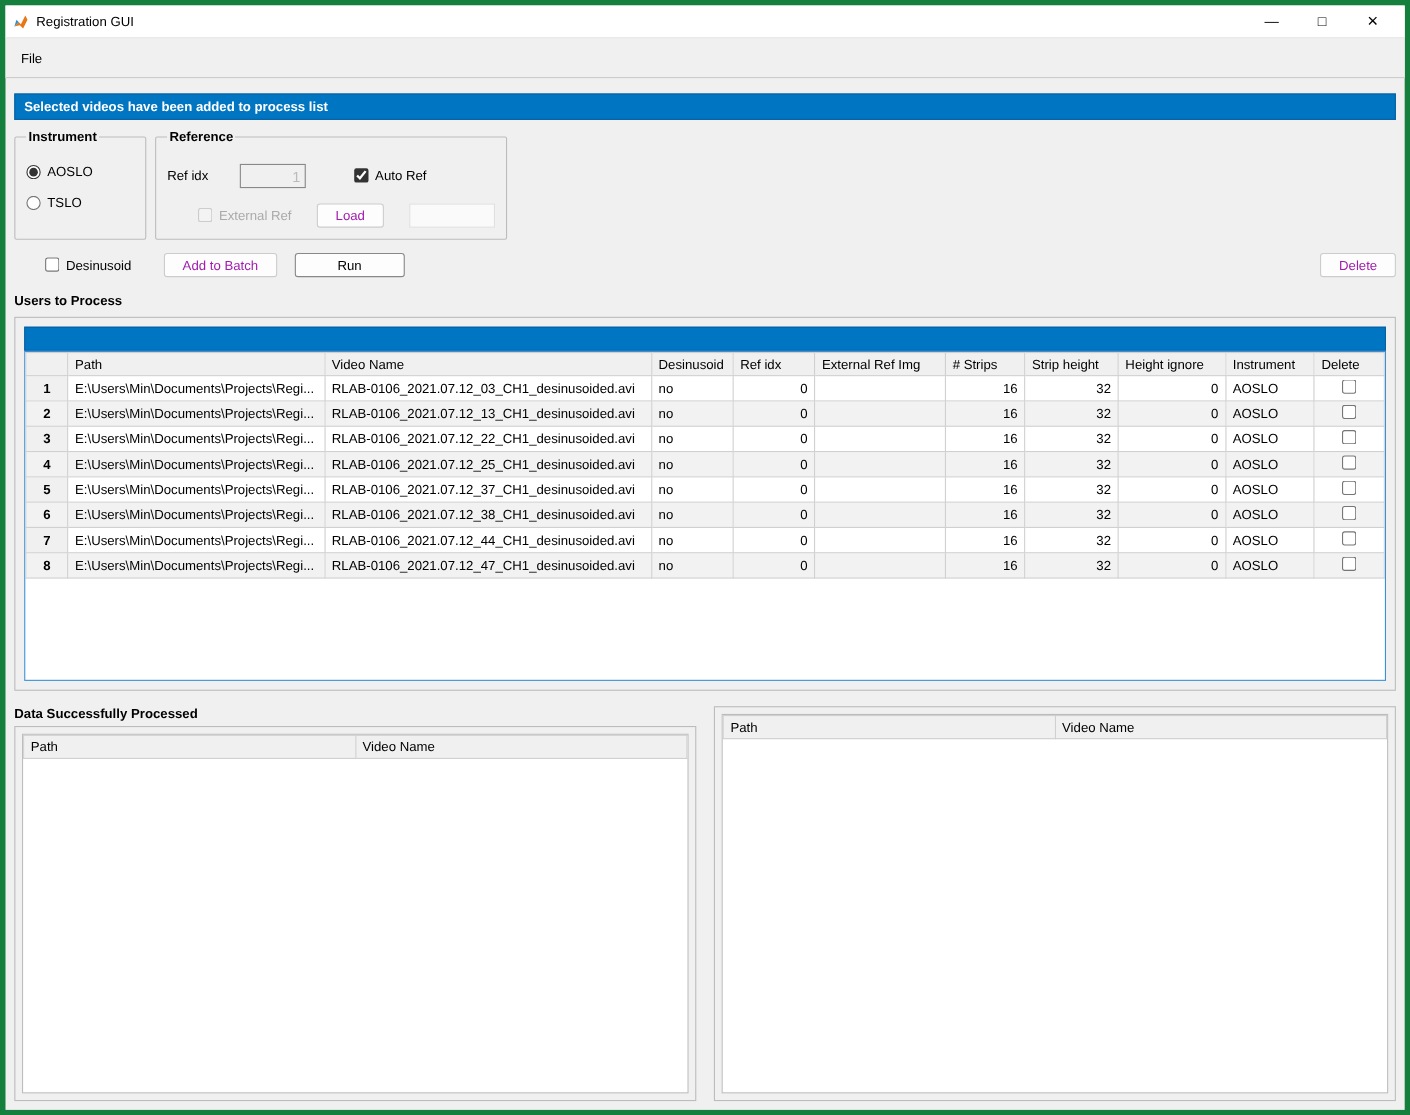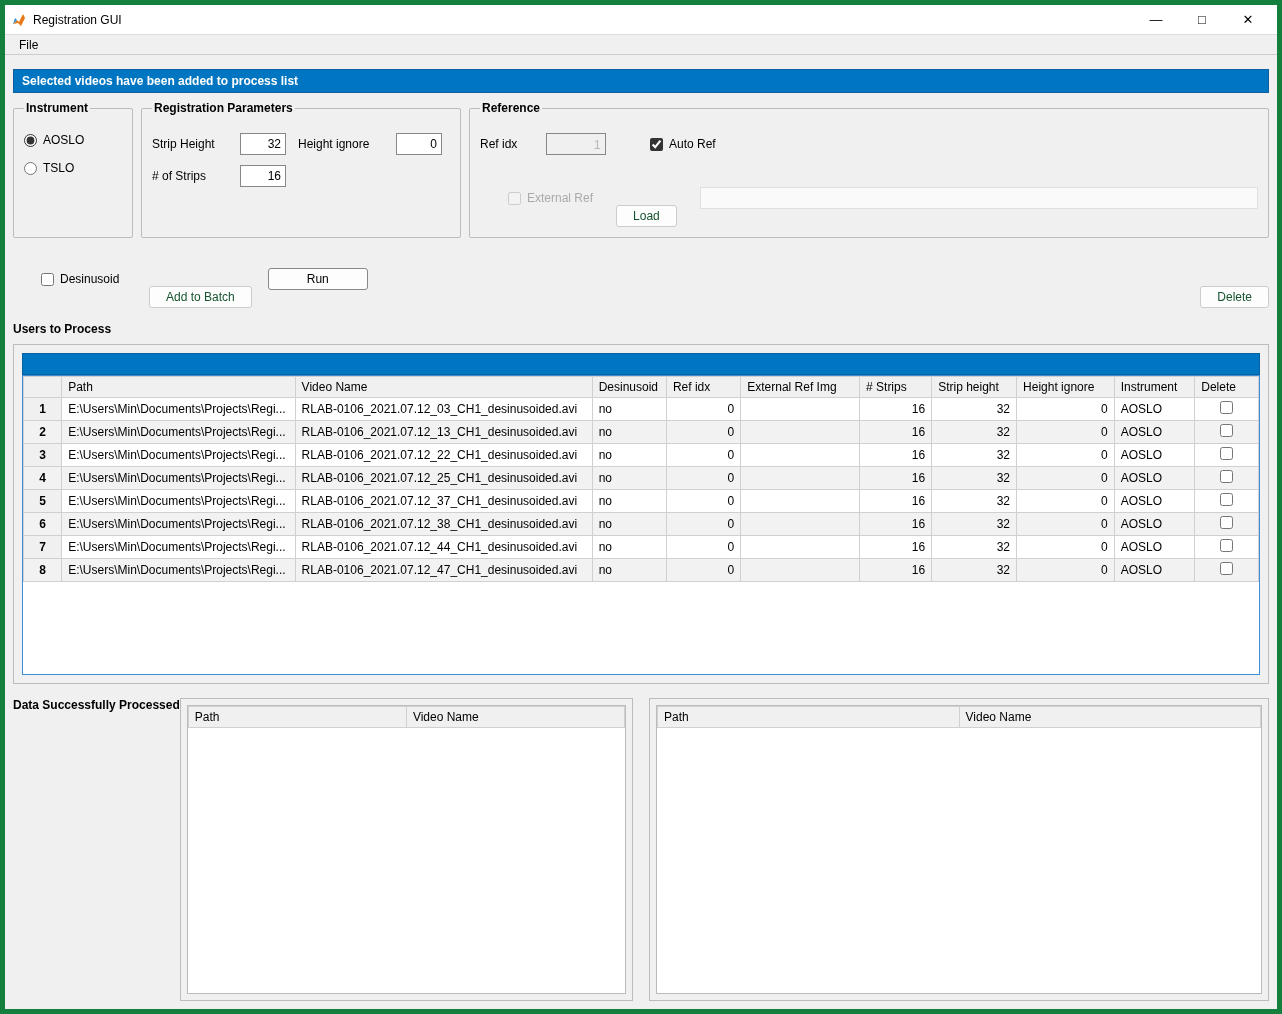--- a/index.html
+++ b/index.html
@@ -40,21 +40,21 @@
 .winbtn {
   width: 46px; height: 30px;
   display: flex; align-items: center; justify-content: center;
   font-size: 13px;
   background: transparent;
   border: none;
   cursor: pointer;
   color: #000;
 }
 .menubar {
-  height: 20px;
+  height: 36px;
   background: #f0f0f0;
   border-bottom: 1px solid #ccc;
   display: flex;
   align-items: center;
   padding: 0 8px;
 }
 .menubar .menu-item { padding: 2px 6px; cursor: pointer; }
 
 .content {
   flex: 1;
@@ -146,41 +146,40 @@
 }
 .btn {
   border: 1px solid #888;
   background: #fdfdfd;
   padding: 3px 16px;
   border-radius: 3px;
   cursor: pointer;
   font-size: 12px;
 }
 .btn.disabled {
-  color: #14532d;
+  color: #a21caf;
   border-color: #ccc;
   cursor: default;
-  margin-top: 36px;
 }
 .btn.wide { padding: 3px 38px; }
 .ext-path {
   flex: 1;
   height: 22px;
   background: #fafafa;
   border: 1px solid #e0e0e0;
 }
 
 .action-row {
   display: grid;
   grid-template-columns: 120px auto auto 1fr auto;
   align-items: center;
   gap: 16px;
   margin-top: 4px;
 }
-.chk-row { display: flex; align-items: flex-end; gap: 6px; padding-left: 28px; }
+.chk-row { display: flex; align-items: flex-start; gap: 6px; padding-left: 28px; }
 
 .section-title {
   font-weight: bold;
   margin-top: 6px;
 }
 
 .data-panel {
   border: 1px solid #bcbcbc;
   background: #f0f0f0;
   padding: 8px;
@@ -240,20 +239,21 @@
 .bottom-grid {
   display: grid;
   grid-template-columns: 1fr 1fr;
   gap: 16px;
   flex: 1;
   margin-top: 6px;
   min-height: 0;
 }
 .bottom-panel {
   display: flex;
+  flex-direction: column;
   min-height: 0;
 }
 .bottom-title { font-weight: bold; margin-bottom: 4px; }
 .bottom-box {
   border: 1px solid #bcbcbc;
   background: #f0f0f0;
   flex: 1;
   padding: 6px;
   min-height: 0;
 }
@@ -307,33 +307,20 @@
         <div class="radio-row">
           <input type="radio" name="instr" checked="" style="">
           <label>AOSLO</label>
         </div>
         <div class="radio-row">
           <input type="radio" name="instr" style="">
           <label>TSLO</label>
         </div>
       </fieldset>
 
-      <fieldset>
-        <legend>Registration Parameters</legend>
-        <div class="param-row">
-          <label>Strip Height</label>
-          <input class="small-input" value="32" style="">
-          <label>Height ignore</label>
-          <input class="small-input" value="0" style="">
-        </div>
-        <div class="param-row">
-          <label># of Strips</label>
-          <input class="small-input" value="16" style="">
-        </div>
-      </fieldset>
 
       <fieldset>
         <legend>Reference</legend>
         <div class="ref-row">
           <label class="lbl">Ref idx</label>
           <input type="text" class="disabled" disabled="" value="1" style="">
           <span class="chk-row">
             <input type="checkbox" checked="" style="">
             <label>Auto Ref</label>
           </span>

